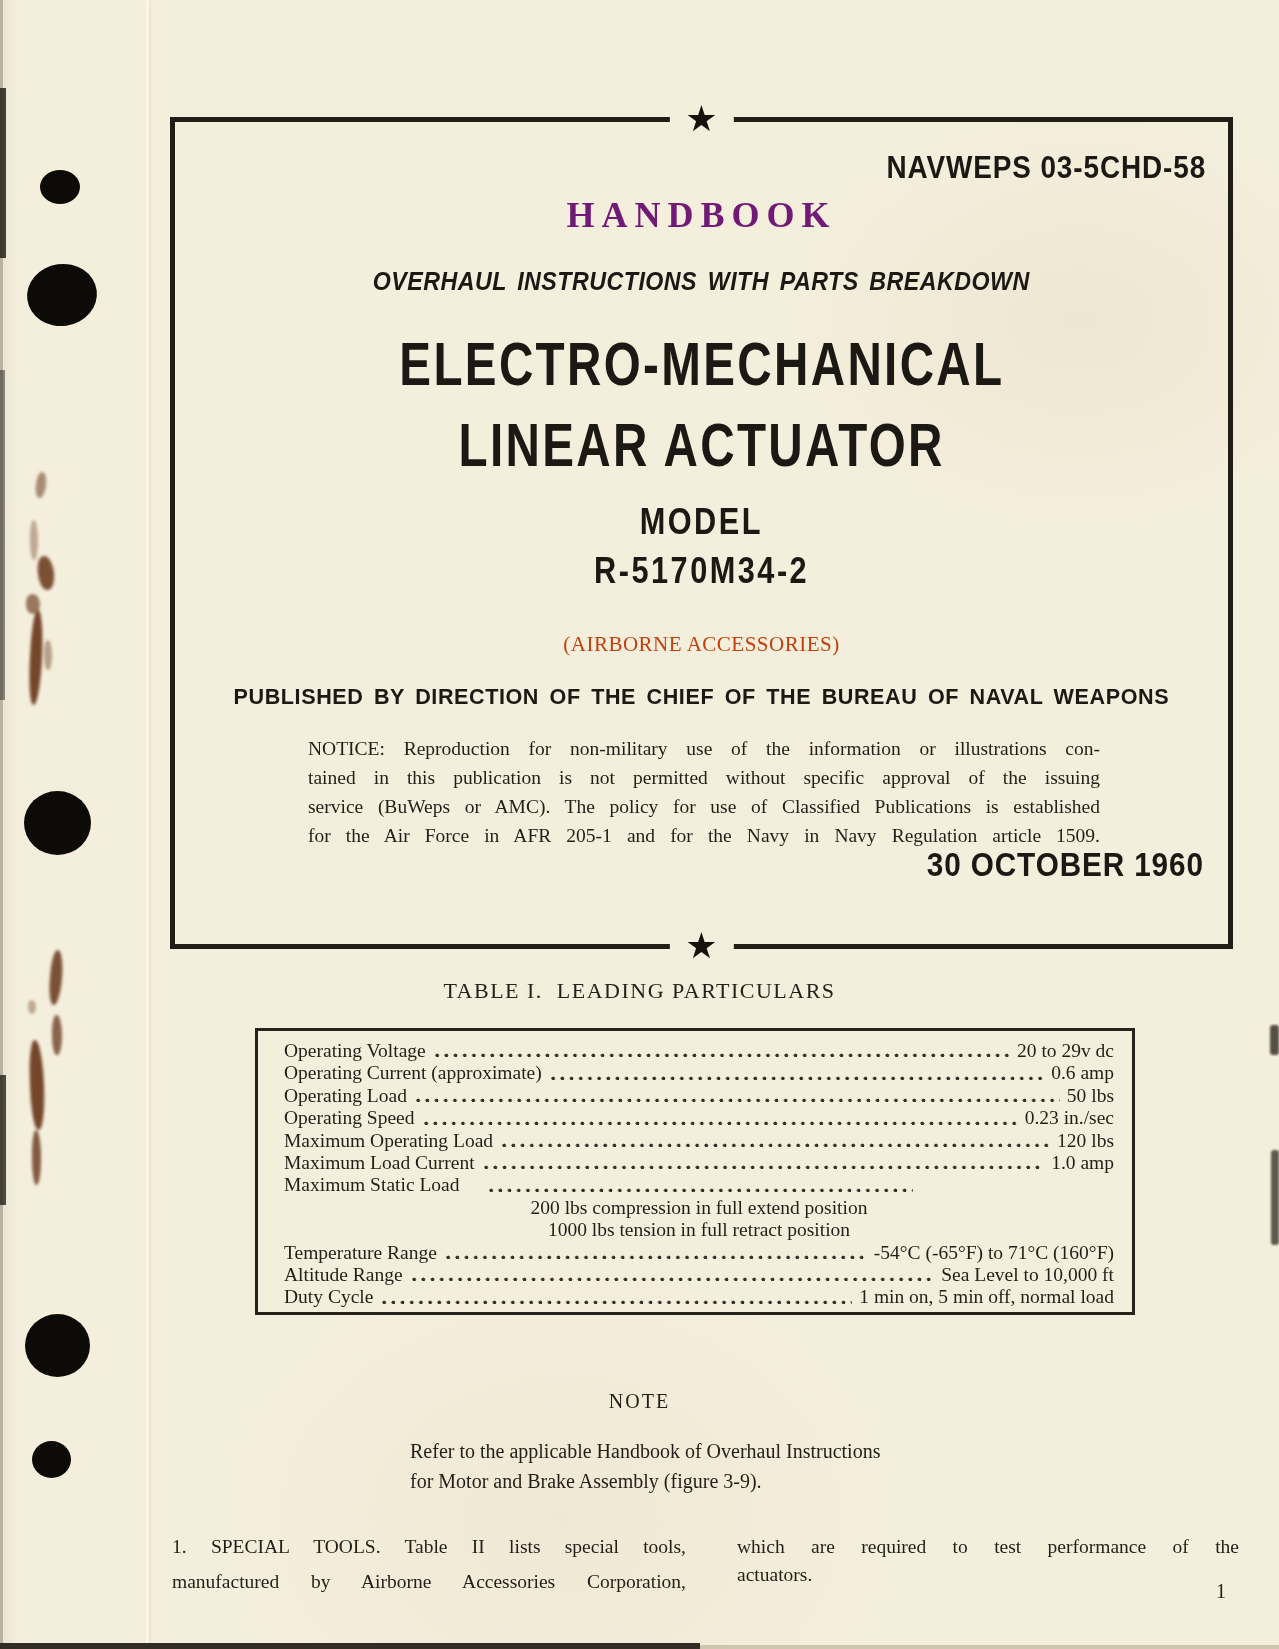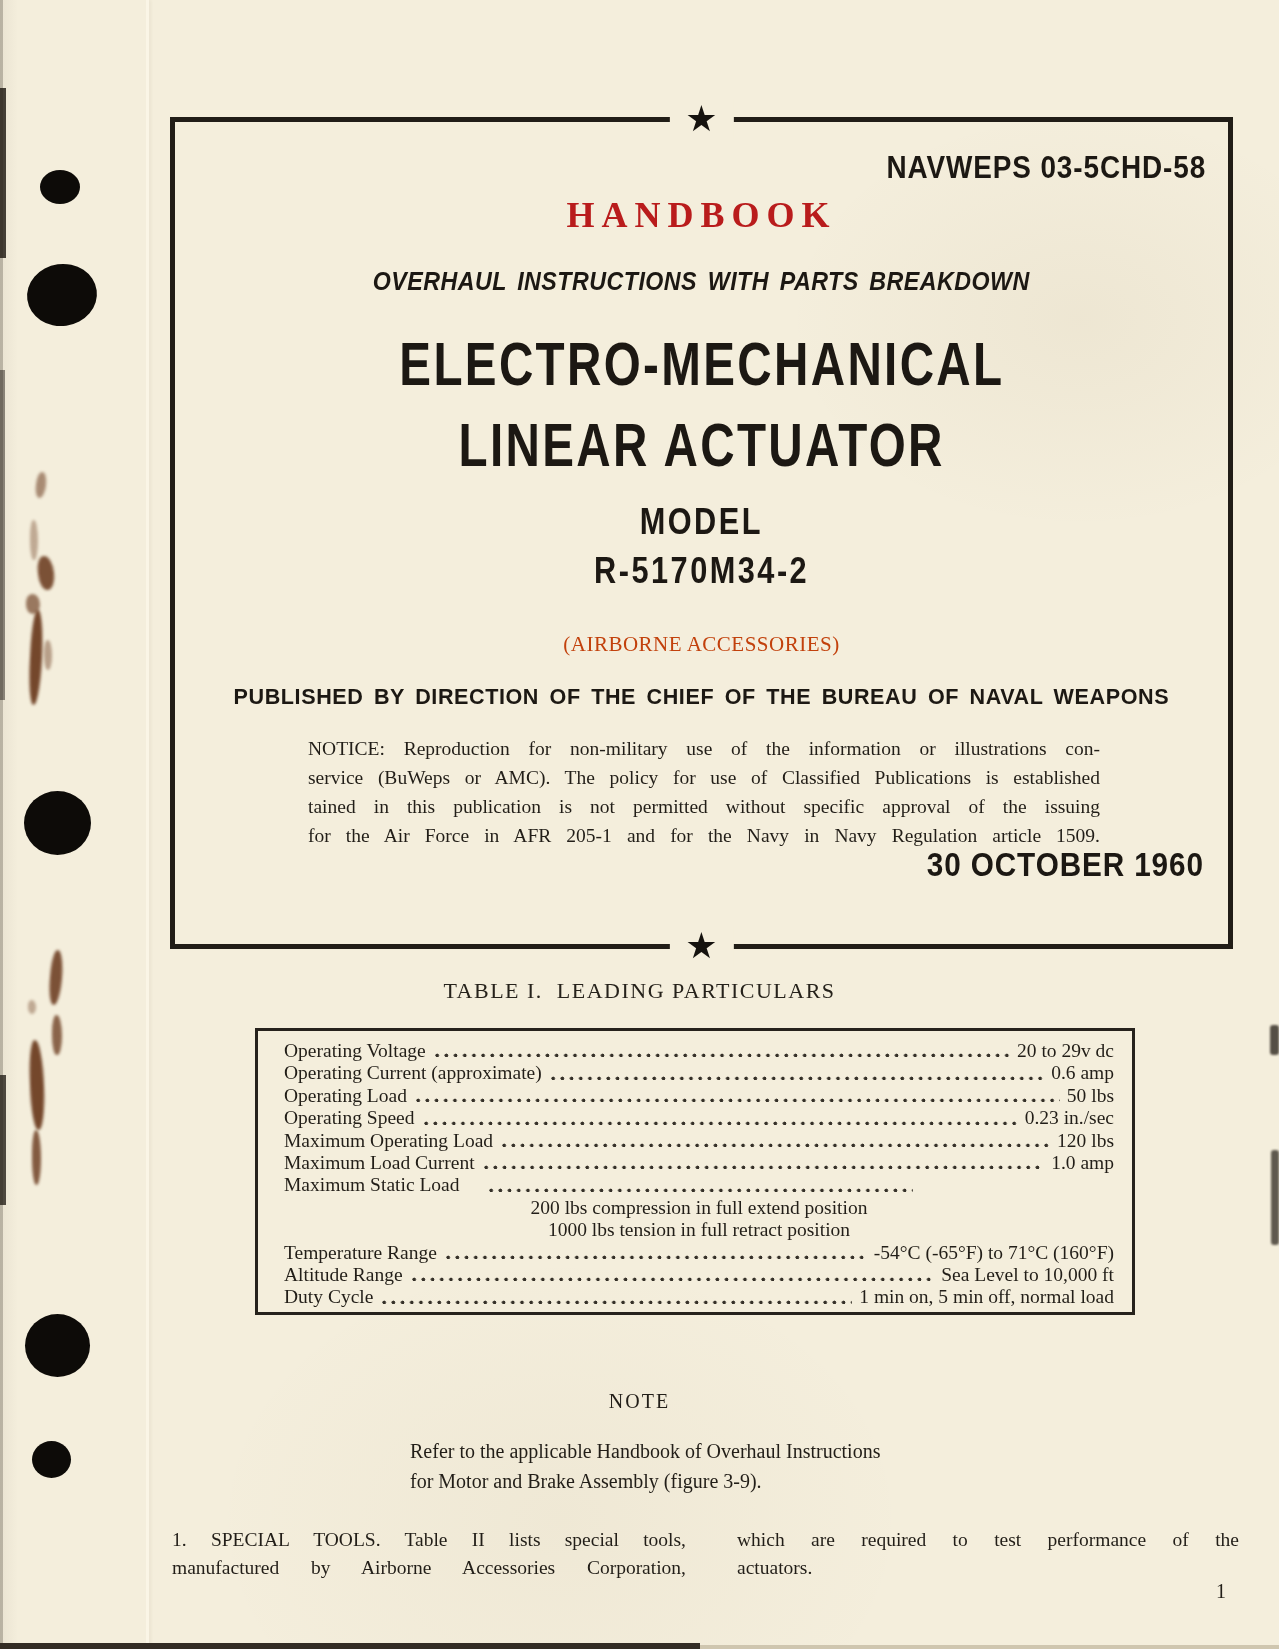--- a/index.html
+++ b/index.html
@@ -34,21 +34,21 @@
   .star-top { top:-23px; }
   .star-bottom { bottom:-22px; }
 
   .center-line { position:absolute; left:0; right:0; text-align:center; }
   .right-line { position:absolute; text-align:right; }
 
   .cond { display:inline-block; font-family:"Liberation Sans", sans-serif; font-weight:bold;
     color:#1c1813; line-height:1.05; white-space:nowrap; }
   .t-doc   { font-size:31px; letter-spacing:1px; transform:scaleX(0.90); transform-origin:100% 50%; }
   .t-date  { font-size:33px; letter-spacing:1px; transform:scaleX(0.90); transform-origin:100% 50%; }
-  .t-hand  { font-family:"Liberation Serif", serif; font-weight:bold; font-size:36px; letter-spacing:7px; color:#b91c1c; }
+  .t-hand  { font-family:"Liberation Serif", serif; font-weight:bold; font-size:36px; letter-spacing:7px; color:#701a75; }
   .t-sub   { font-size:25px; font-style:italic; letter-spacing:0.5px; word-spacing:4px; transform:scaleX(0.93); }
   .t-xl    { font-size:61px; letter-spacing:3px; transform:scaleX(0.78); }
   .t-model { font-size:37px; letter-spacing:3px; transform:scaleX(0.83); }
   .t-org   { font-family:"Liberation Serif", serif; font-weight:normal; font-size:21px; letter-spacing:0.5px; color:#c2410c; }
   .t-pub   { font-size:22px; letter-spacing:0.6px; word-spacing:4px; transform:scaleX(0.98); }
 
   .notice { position:absolute; left:133px; top:612px; width:792px;
     font-size:19.5px; line-height:29px; color:#221e18; }
   .notice div { text-align:justify; text-align-last:justify; }
 
@@ -67,21 +67,21 @@
   .spec-center { height:22.4px; font-size:19.5px; text-align:center; }
 
   
   .note-heading { position:absolute; top:1390px; left:0; right:0; text-align:center;
     font-size:20px; letter-spacing:2px; }
   .note-body { position:absolute; top:1437px; left:410px; width:584px;
     font-size:20px; line-height:29.5px; }
   .col { position:absolute; top:1526px; font-size:19.5px; line-height:28px; }
   .col-left { left:172px; width:514px; }
   .col-right { left:737px; width:502px; }
-  .jline { text-align:justify; text-align-last:justify; }
+  .jline { text-align:justify; text-align-last:justify;margin-top:7px; }
   .page-number { position:absolute; top:1580px; left:1216px; font-size:20px; }
 </style>
 </head>
 <body>
 
 <div class="page">
 
   <div class="paper-shade"></div>
   <div class="crease"></div>
 
@@ -146,22 +146,22 @@
     <div class="center-line" style="top:510px;">
       <span class="t-org">(AIRBORNE ACCESSORIES)</span>
     </div>
 
     <div class="center-line" style="top:563px;">
       <span class="cond t-pub">PUBLISHED BY DIRECTION OF THE CHIEF OF THE BUREAU OF NAVAL WEAPONS</span>
     </div>
 
     <div class="notice">
       <div>NOTICE: Reproduction for non-military use of the information or illustrations con-</div>
+      <div>tained in this publication is not permitted without specific approval of the issuing</div>
       <div>service (BuWeps or AMC). The policy for use of Classified Publications is established</div>
-      <div>tained in this publication is not permitted without specific approval of the issuing</div>
       <div>for the Air Force in AFR 205-1 and for the Navy in Navy Regulation article 1509.</div>
     </div>
 
     <div class="right-line" style="top:726px; right:24px;">
       <span class="cond t-date">30 OCTOBER 1960</span>
     </div>
   </div>
 
   <div class="table-title">TABLE I.  LEADING PARTICULARS</div>
   <div class="spec-box">

